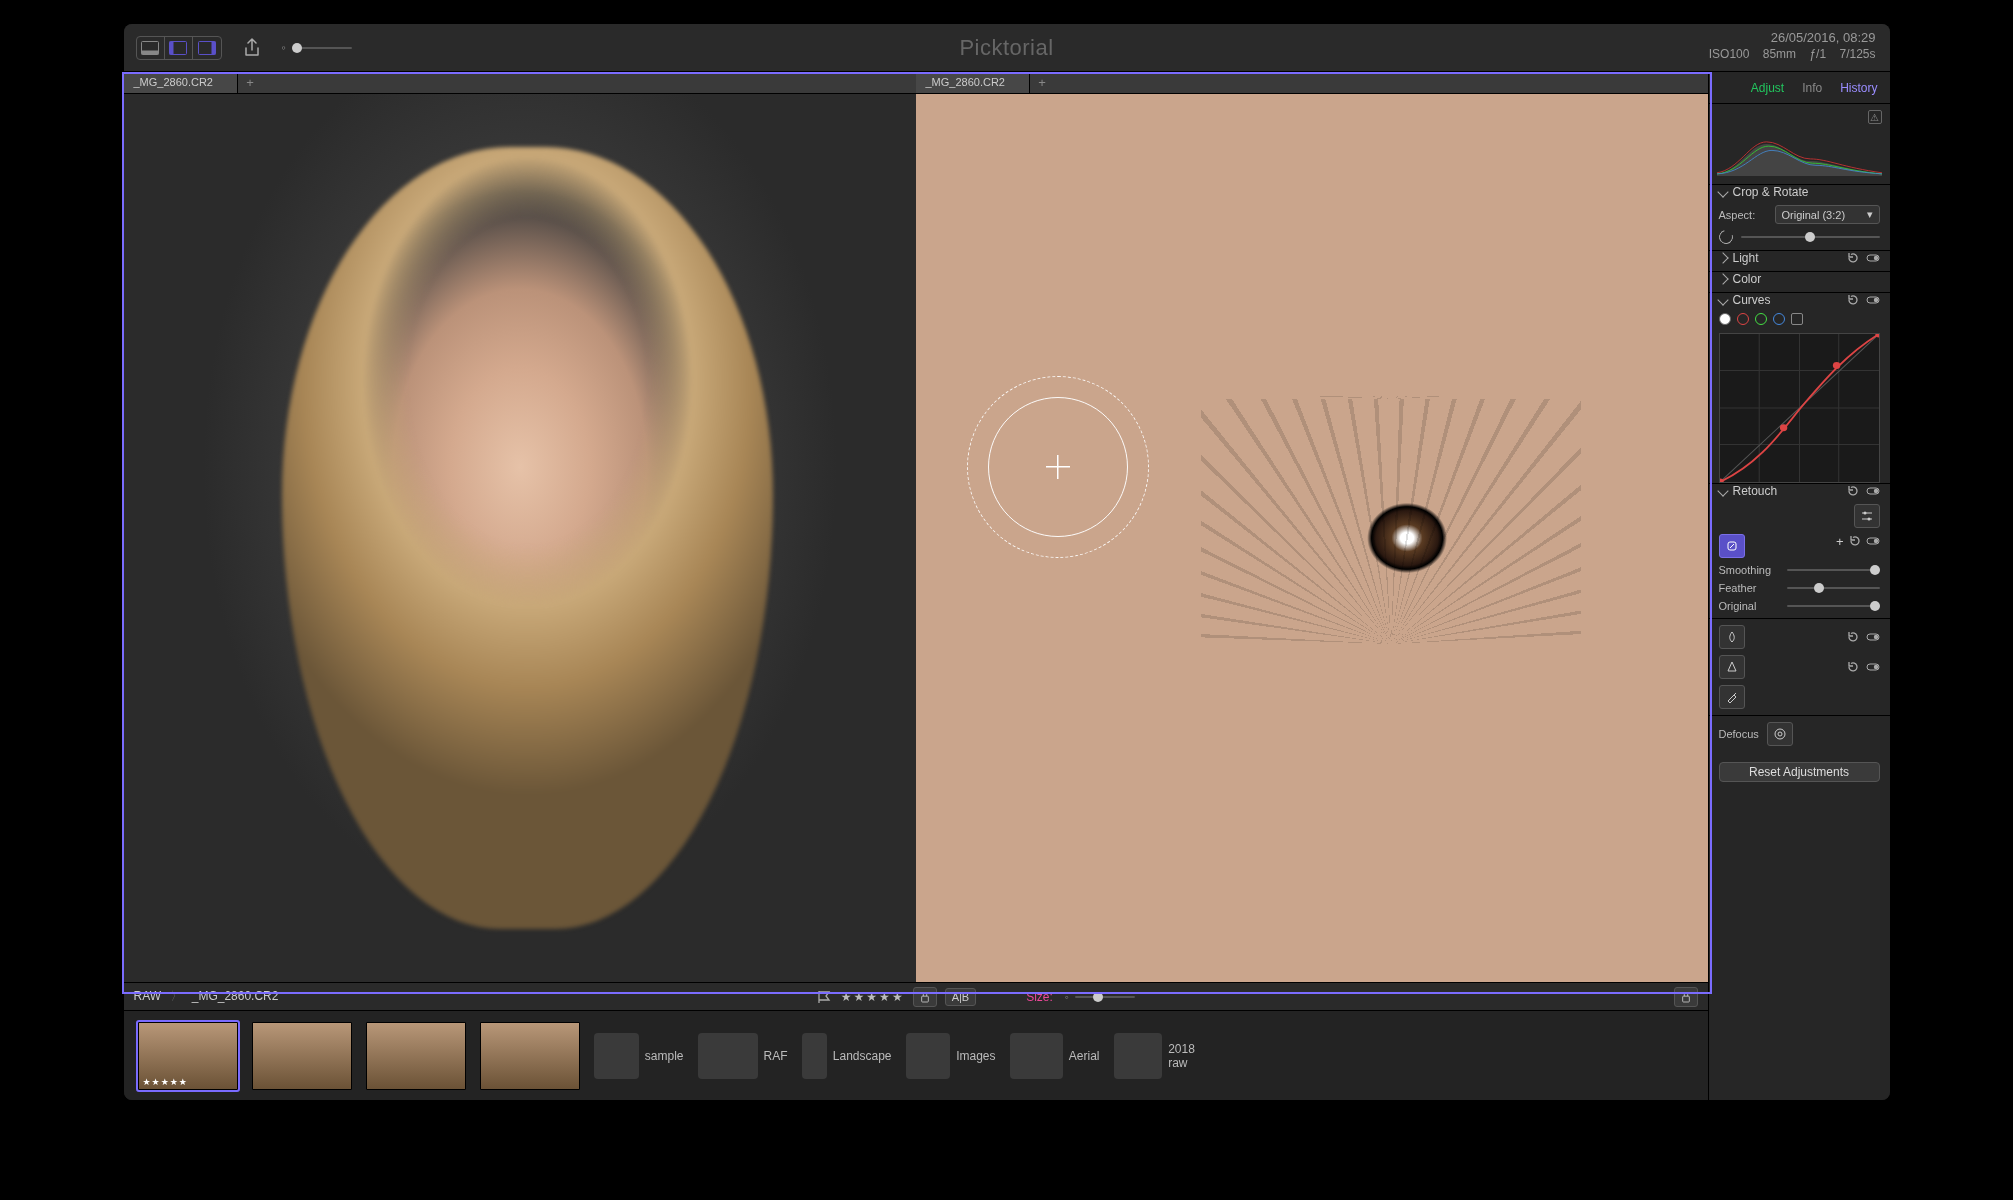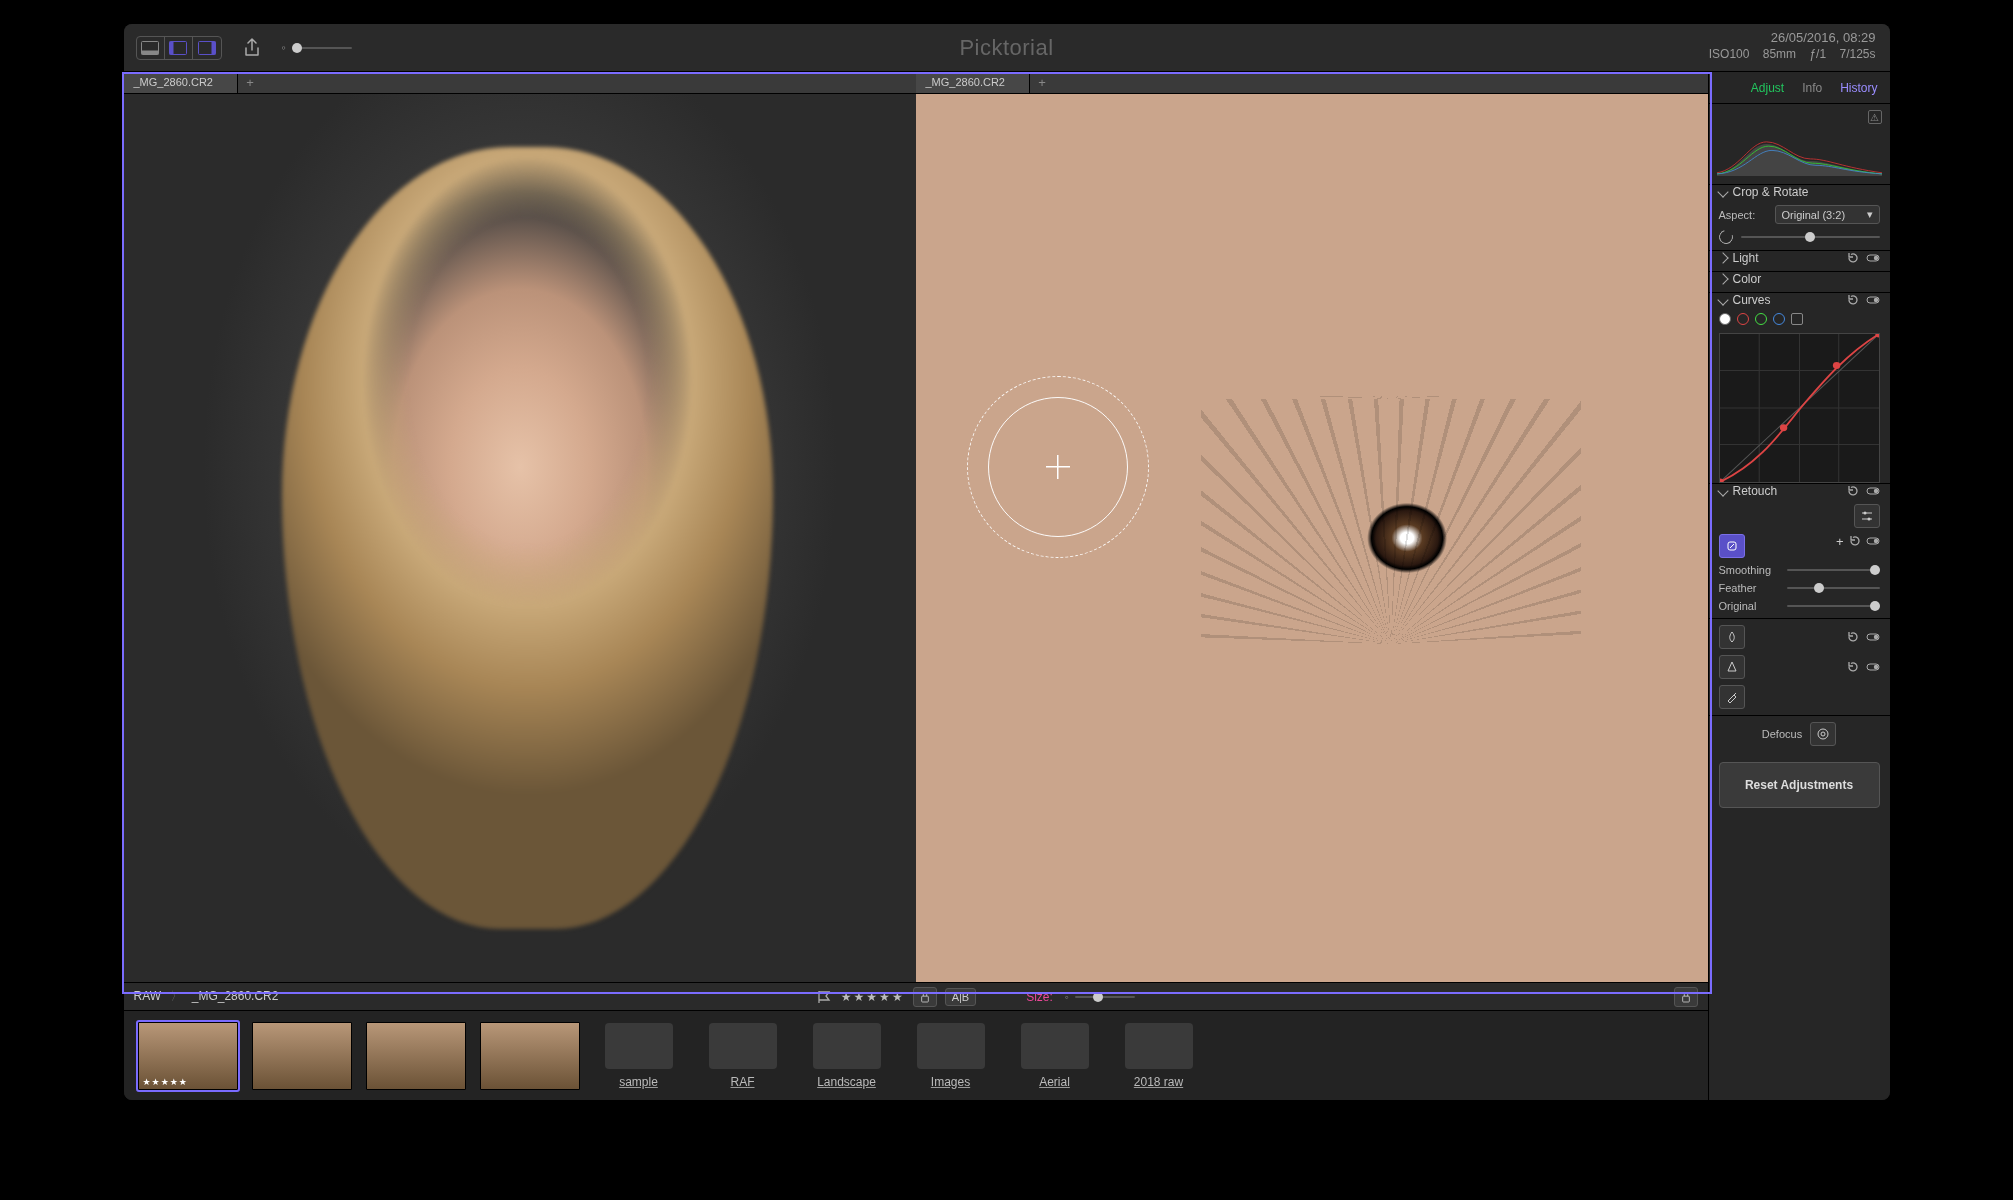--- a/index.html
+++ b/index.html
@@ -239,21 +239,21 @@
 }
 .thumb.selected {
   outline: 2px solid #7a6bff;
 }
 .thumb .stars-mini {
   position: absolute; bottom: 2px; left: 4px; color: #fff; font-size: 9px;
   letter-spacing: 1px;
 }
 .folder {
   width: 90px;
-  display: flex; flex-direction: column; align-items: center; gap: 6px; text-decoration: underline;
+  display: flex; flex-direction: row; align-items: center; gap: 6px;
 }
 .folder .ficon {
   width: 68px; height: 46px;
   background: #3a3a3a;
   border-radius: 4px;
   position: relative;
 }
 .folder .flabel { font-size: 12px; color: #bbb; }
 
 
@@ -315,24 +315,23 @@
   display: flex; flex-direction: column; gap: 6px; margin-top: 6px;
 }
 .tool-row { display: flex; gap: 6px; }
 .tool {
   width: 26px; height: 24px; background: #333; border: 1px solid #555;
   border-radius: 3px; display: flex; align-items: center; justify-content: center;
   cursor: pointer;
 }
 .tool.active { background: #5a50c8; border-color: #7a6fe8; }
 .reset-btn {
-  margin: 10px; padding: 15px 12px; background: #3a3a3a; border: 1px solid #555;
+  margin: 10px; padding: 2px 12px; background: #3a3a3a; border: 1px solid #555;
   border-radius: 4px; color: #ddd; font-size: 12px; text-align: center;
   cursor: pointer;
-  font-weight: bold;
 }
 
 .selection-overlay {
   position: absolute;
   top: 72px;
   left: 122px;
   width: 1590px;
   height: 922px;
   border: 2px solid #7b6cff;
   pointer-events: none;
@@ -715,21 +714,21 @@
         <div class="row">
           <div class="tool">
               <svg width="12" height="12" viewBox="0 0 12 12">
                 <path d="M2 10 L8 4 L10 6 L4 12 Z M8 4 L10 2" stroke="#ccc" fill="none"></path>
               </svg>
             </div>
         </div>
       </div>
 
       <div class="section">
-        <div class="row" style="justify-content:center">
+        <div class="row" style="justify-content:flex-start">
           <span>Defocus</span>
           <div class="tool">
               <svg width="14" height="14" viewBox="0 0 14 14">
                 <circle cx="7" cy="7" r="5" fill="none" stroke="#ccc"></circle>
                 <circle cx="7" cy="7" r="2" fill="none" stroke="#ccc"></circle>
               </svg>
             </div>
         </div>
       </div>
 

